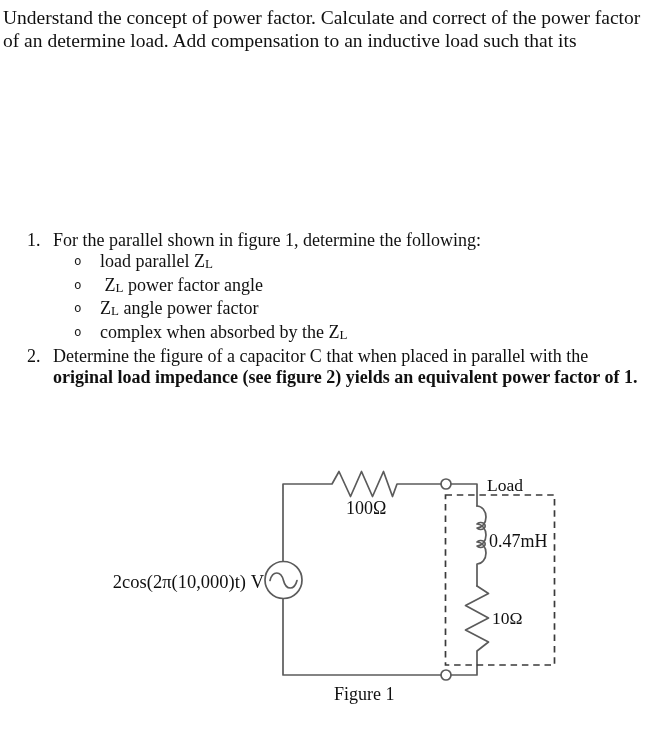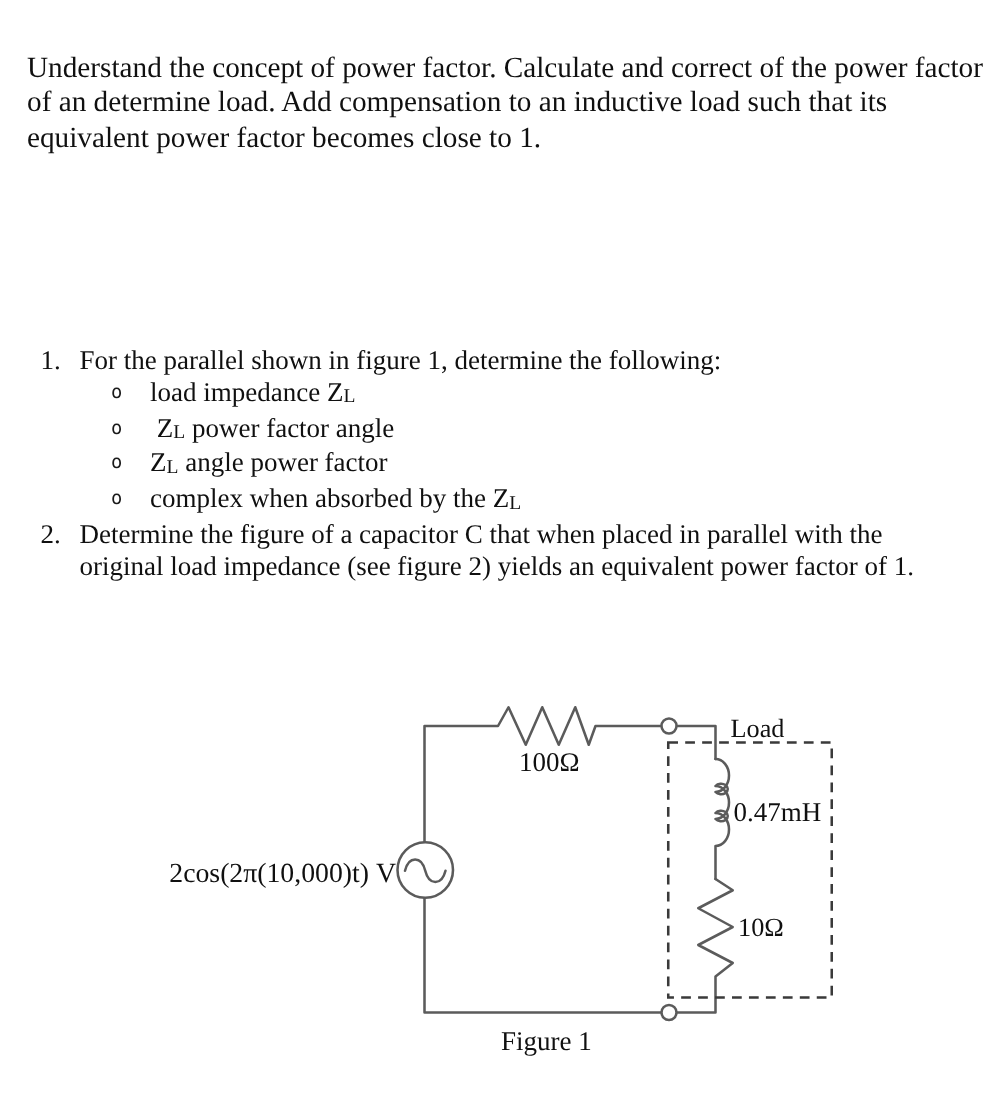--- a/index.html
+++ b/index.html
@@ -7,76 +7,74 @@
     position: relative;
     width: 663px;
     height: 737px;
     background: #ffffff;
     overflow: hidden;
     font-family: "Liberation Serif", serif;
     color: #101010;
   }
   .intro {
     position: absolute;
-    left: 18px;
+    left: 3px;
     top: 6px;
     font-size: 19.5px;
     line-height: 23.4px;
     white-space: nowrap;
-    margin-top: 28px;
   }
   .list {
     position: absolute;
     left: 0;
     top: 230px;
     font-size: 18px;
     line-height: 20.8px;
     white-space: nowrap;
   }
   .row { position: relative; }
   .num-row { padding-left: 53px; }
   .num { position: absolute; left: 27px; }
   .bullet-row { padding-left: 100px; }
   .marker {
     position: absolute;
     left: 74px;
     font-family: "DejaVu Sans Mono", monospace;
     font-size: 12.5px;
     color: #1a1a1a;
   }
-  .cont-row { padding-left: 53px; }
+  .cont-row { padding-left: 53px; font-weight: bold; }
   .subL { font-size: 13px; vertical-align: -1px; }
   .fig {
     position: absolute;
     left: 0;
     top: 0;
     width: 663px;
     height: 737px;
   }
 </style>
 </head>
 <body>
 
 <div class="page">
 
   <div class="intro">
     <div>Understand the concept of power factor. Calculate and correct of the power factor</div>
     <div>of an determine load. Add compensation to an inductive load such that its</div>
-    <div>equivalent power factor becomes close to 1.</div>
   </div>
 
   <div class="list">
     <div class="row num-row">
       <span class="num">1.</span>
       <span>For the parallel shown in figure 1, determine the following:</span>
     </div>
 
     <div class="row bullet-row">
       <span class="marker">o</span>
-      <span><span>load impedance Z</span><span class="subL">L</span><span></span></span>
+      <span><span>load parallel Z</span><span class="subL">L</span><span></span></span>
     </div>
 
     <div class="row bullet-row">
       <span class="marker">o</span>
       <span><span>&nbsp;Z</span><span class="subL">L</span><span> power factor angle</span></span>
     </div>
 
     <div class="row bullet-row">
       <span class="marker">o</span>
       <span><span>Z</span><span class="subL">L</span><span> angle power factor</span></span>

